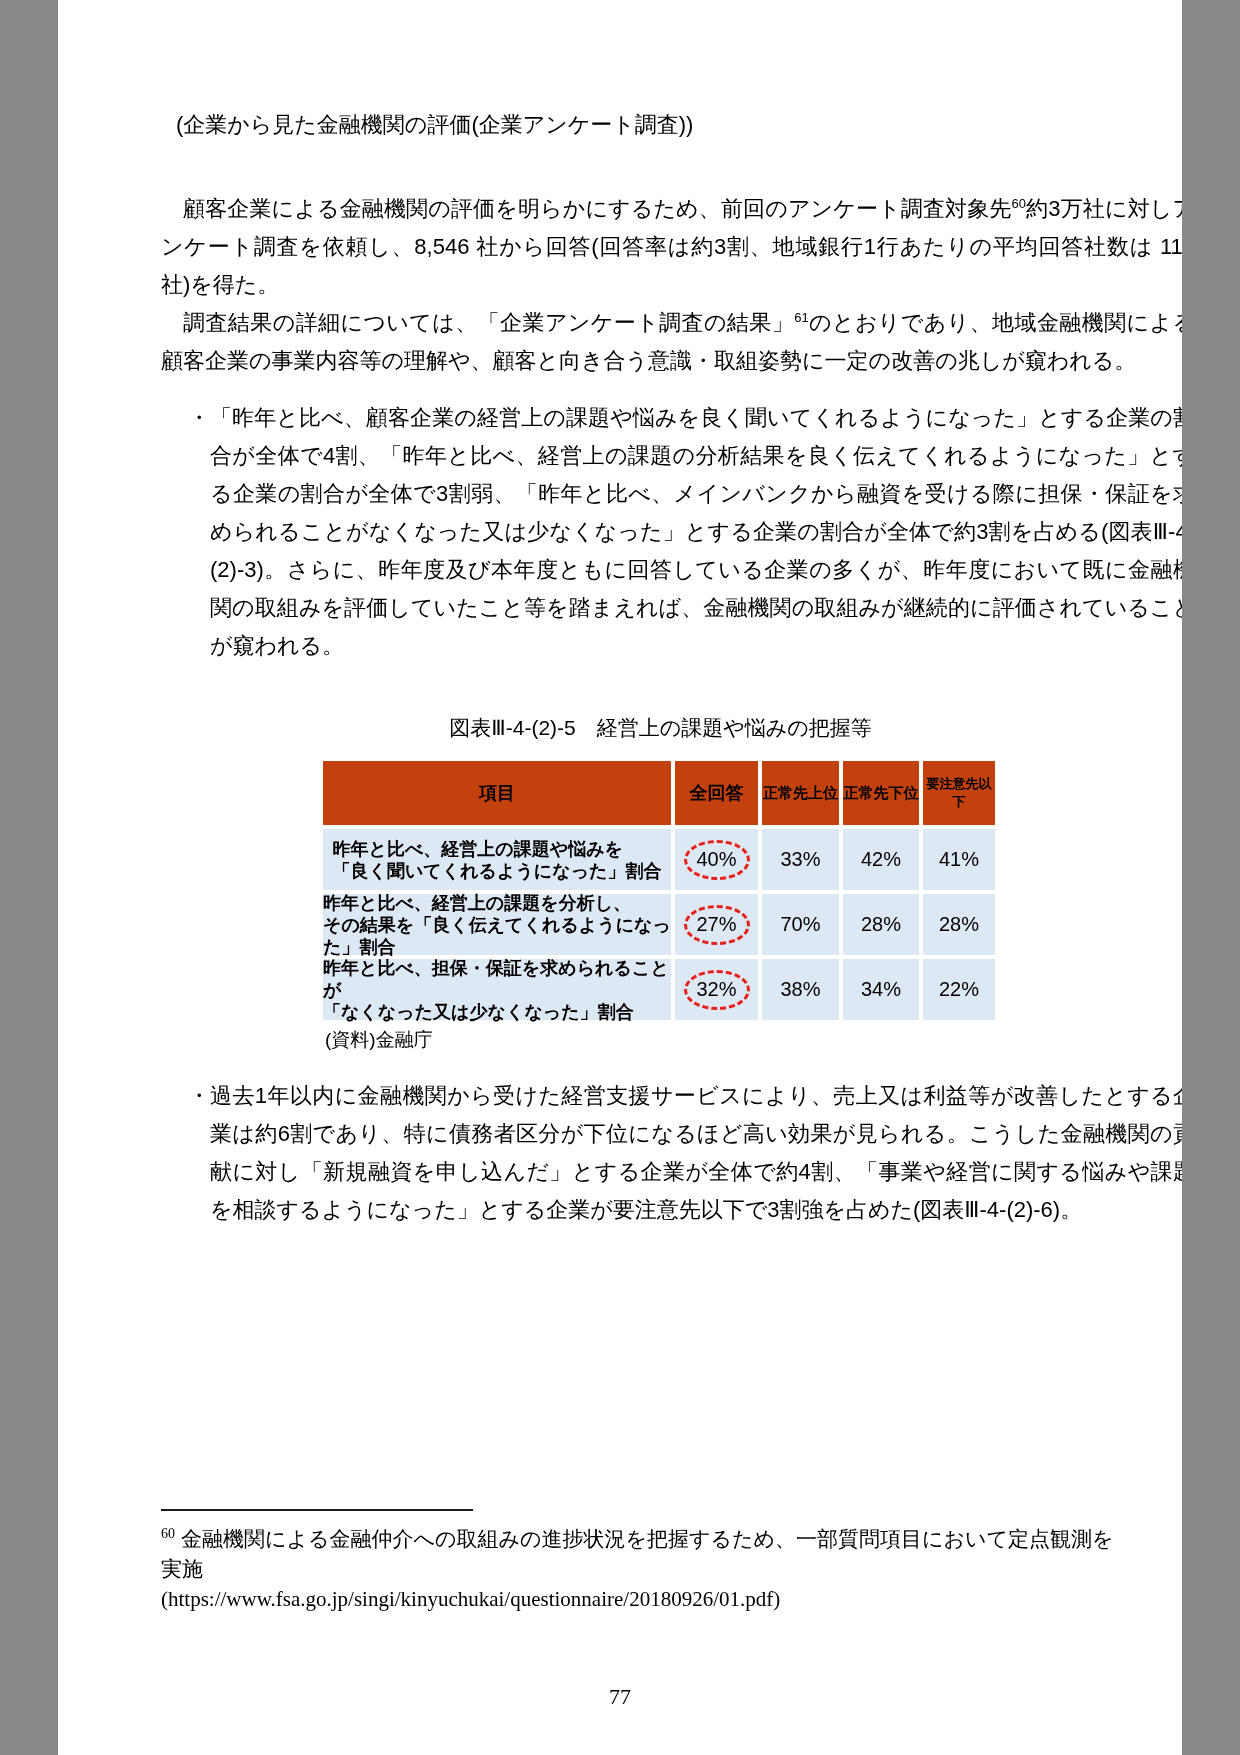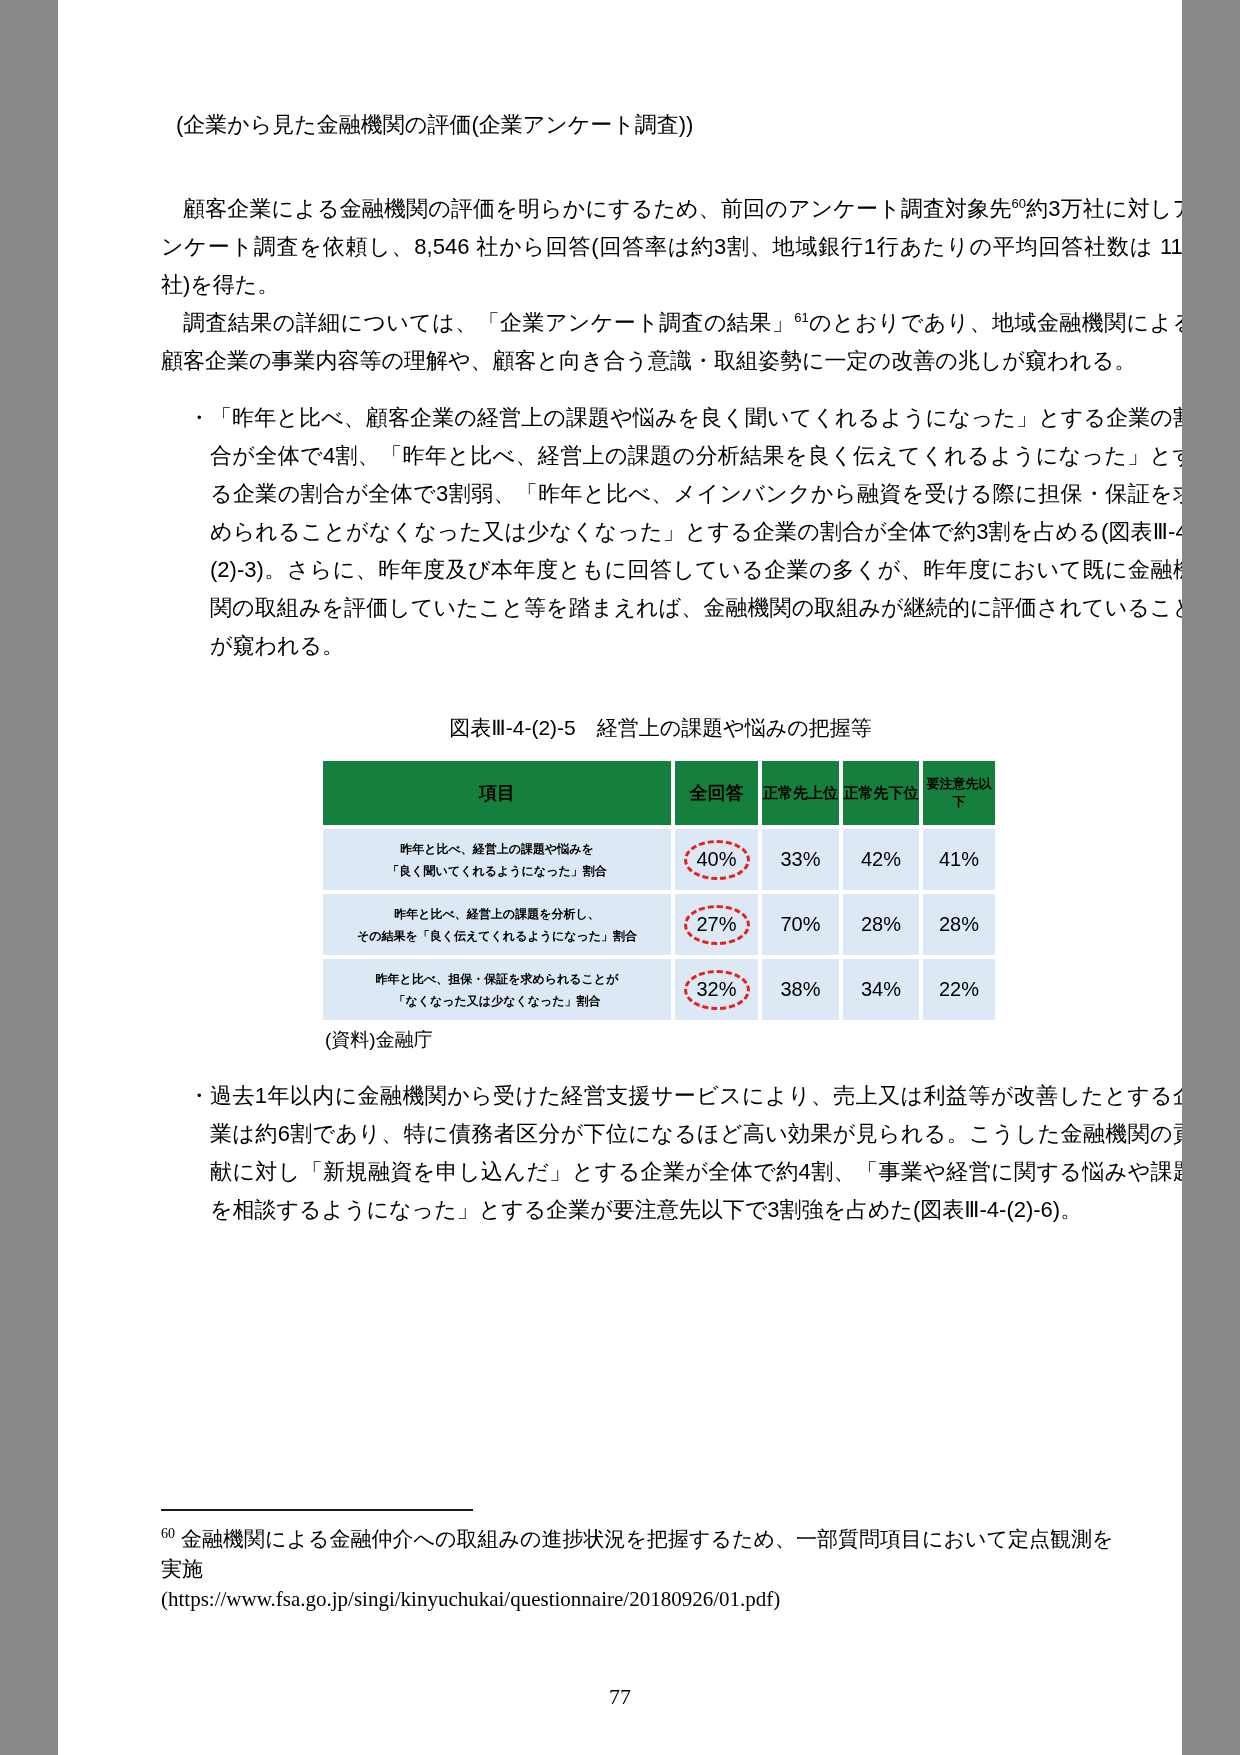--- a/index.html
+++ b/index.html
@@ -31,32 +31,32 @@
     text-align:center; font-size:21px; line-height:30px;
   }
   .fig-table {
     position:absolute; left:265px; top:761px;
     display:grid;
     grid-template-columns:348px 83px 77px 76px 72px;
     grid-template-rows:64px 61px 61px 61px;
     gap:4px;
   }
   .th {
-    background:#15803d; display:flex; align-items:center; justify-content:center;
+    background:#c2410c; display:flex; align-items:center; justify-content:center;
     font-weight:bold; text-align:center;
   }
   .th-lg { font-size:18px; }
   .th-md { font-size:15px; }
   .th-sm { font-size:13px; }
   .td {
     background:#dce8f3; display:flex; align-items:center; justify-content:center;
   }
   .td-label {
-    font-size:12px; font-weight:bold; line-height:22px;
-    white-space:pre-line; text-align:center;
+    font-size:18px; font-weight:bold; line-height:22px;
+    white-space:pre-line; 
   }
   .td-val { font-size:20px; }
   .circle {
     display:flex; align-items:center; justify-content:center;
     width:66px; height:40px;
     border:3px dashed #e8201c; border-radius:50%;
     box-sizing:border-box;
   }
   .fig-source {
     position:absolute; left:267px; top:1027px; font-size:19px;

